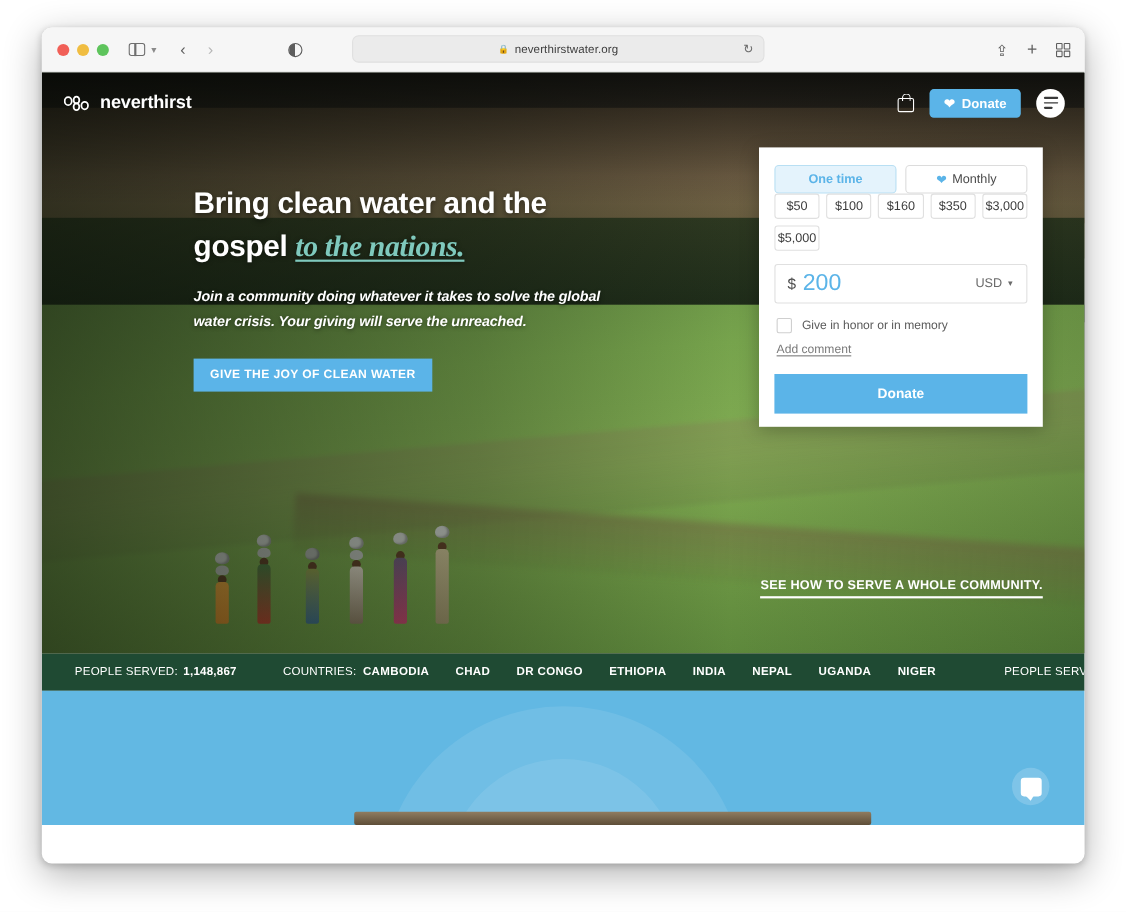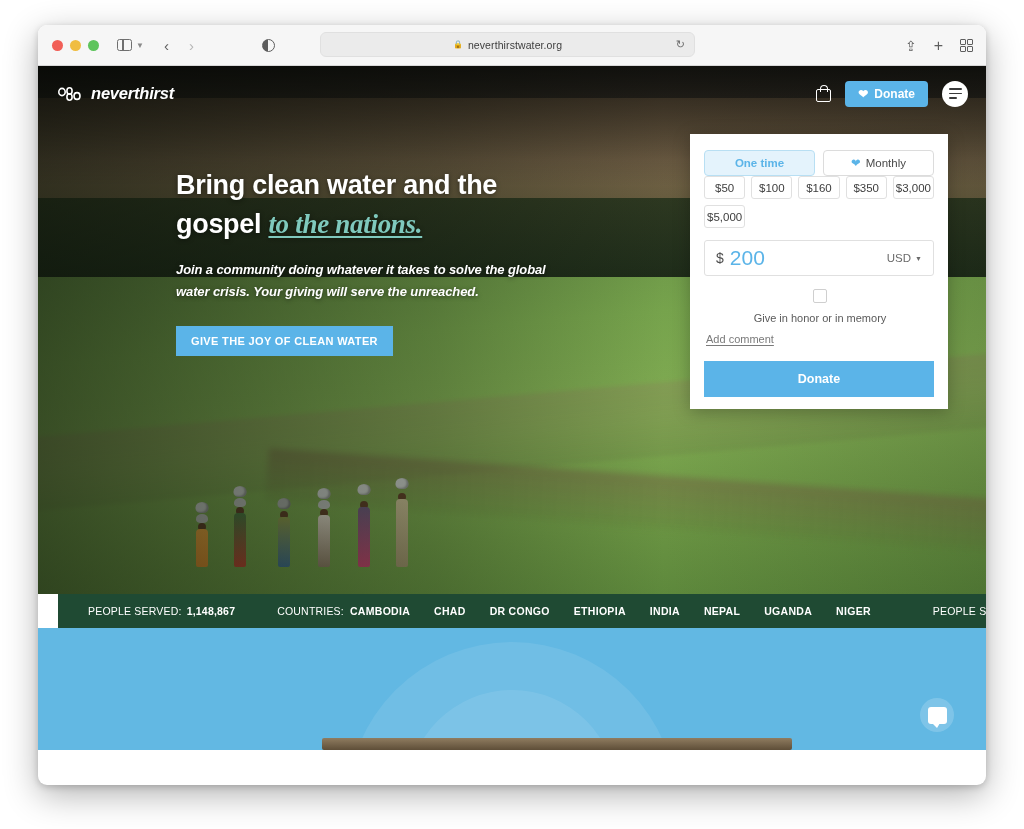--- a/index.html
+++ b/index.html
@@ -159,21 +159,21 @@
     width: 8px; height: 8px; border-radius: 50%; background: #5e3f27;
   }
 
   
   .site-header {
     position: absolute; left: 0; top: 0; width: 100%; height: 55px;
     display: flex; align-items: center; z-index: 6;
   }
   .logo-wrap { display: flex; align-items: center; gap: 9px; margin-left: 20px; }
   .logo-mark { width: 24px; height: 18px; }
-  .logo-text { color: #ffffff; font-size: 16.5px; font-weight: 700; letter-spacing: -0.2px; font-style: italic; }
+  .logo-text { color: #ffffff; font-size: 16.5px; font-weight: 700; letter-spacing: -0.2px; }
   .header-right {
     margin-left: auto; margin-right: 18px;
     display: flex; align-items: center; gap: 14px;
   }
   .bag-icon { width: 15px; height: 17px; position: relative; }
   .bag-icon .bag-body {
     position: absolute; bottom: 0; left: 0; width: 15px; height: 13px;
     border: 1.5px solid #ffffff; border-radius: 2px;
   }
   .bag-icon .bag-handle {
@@ -268,21 +268,21 @@
   .amt-currency-sym { font-size: 14px; color: #4f4f4f; margin-right: 6px; }
   .amt-value {
     font-size: 21px; color: #5bb4e8; font-weight: 400;
     border: none; outline: none; background: transparent;
     width: 120px; font-family: "Liberation Sans", sans-serif;
   }
   .amt-currency {
     margin-left: auto; font-size: 11.5px; color: #6a6a6a;
     display: flex; align-items: center; gap: 4px; cursor: pointer;
   }
-  .honor-row { display: flex; align-items: center; gap: 9px; margin-top: 13px; padding-left: 2px; flex-direction: column; }
+  .honor-row { display: flex; align-items: center; gap: 9px; margin-top: 13px; padding-left: 2px; }
   .honor-box {
     width: 14px; height: 14px; border: 1px solid #cfcfcf; border-radius: 2px; background: #fff;
     cursor: pointer;
   }
   .honor-label { font-size: 11px; color: #5a5a5a; }
   .add-comment {
     margin-top: 9px; margin-left: 2px;
     font-size: 11px; color: #7a7a7a;
     text-decoration: underline; text-underline-offset: 2px;
     cursor: pointer; display: inline-block;
@@ -298,21 +298,21 @@
     z-index: 5;
     color: #ffffff; font-size: 11.5px; font-weight: 700; letter-spacing: 0.25px;
     border-bottom: 2px solid #ffffff; padding-bottom: 4px;
     cursor: pointer;
   }
 
   
   .ticker {
     height: 34px; background: #1f4a33;
     display: flex; align-items: center;
-    overflow: hidden; white-space: nowrap; margin-left: 20px;
+    overflow: hidden; white-space: nowrap;
   }
   .ticker-inner { display: flex; align-items: center; padding-left: 30px; gap: 0; }
   .ticker-item {
     color: #ffffff; font-size: 10.5px; letter-spacing: 0.2px;
     margin-right: 42px; display: inline-flex; gap: 5px;
   }
   .ticker-item b { font-weight: 700; }
   .ticker-country { color: #ffffff; font-size: 10.5px; font-weight: 700; margin-right: 24px; letter-spacing: 0.3px; }
 
   
@@ -518,20 +518,21 @@
       <div class="honor-row">
         <div class="honor-box"></div>
         <span class="honor-label">Give in honor or in memory</span>
       </div>
 
       <span class="add-comment">Add comment</span>
 
       <button class="donate-submit">Donate</button>
     </div>
 
+    <div class="see-how">SEE HOW TO SERVE A WHOLE COMMUNITY.</div>
   </div>
 
   <div class="ticker">
     <div class="ticker-inner">
       <span class="ticker-item">
         <span>PEOPLE SERVED:</span>
           <b>1,148,867</b>
       </span>
       <span class="ticker-item">
         <span>COUNTRIES:</span>

